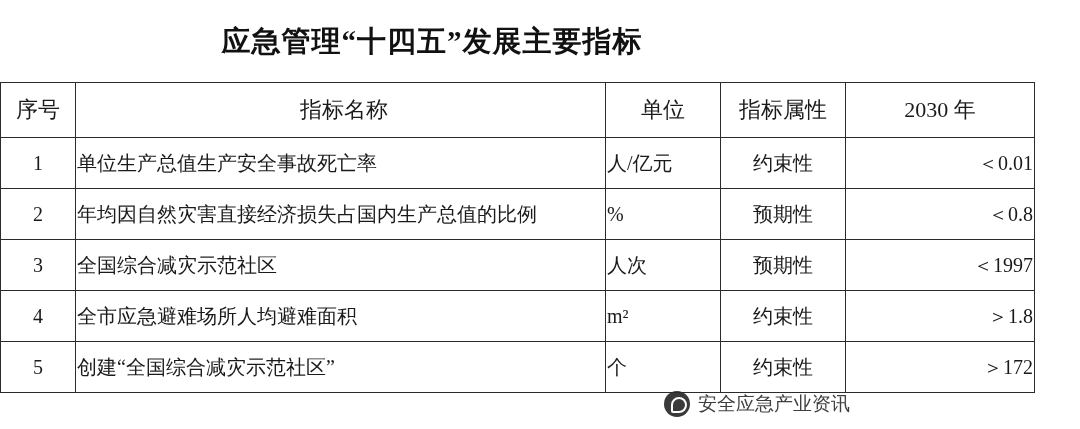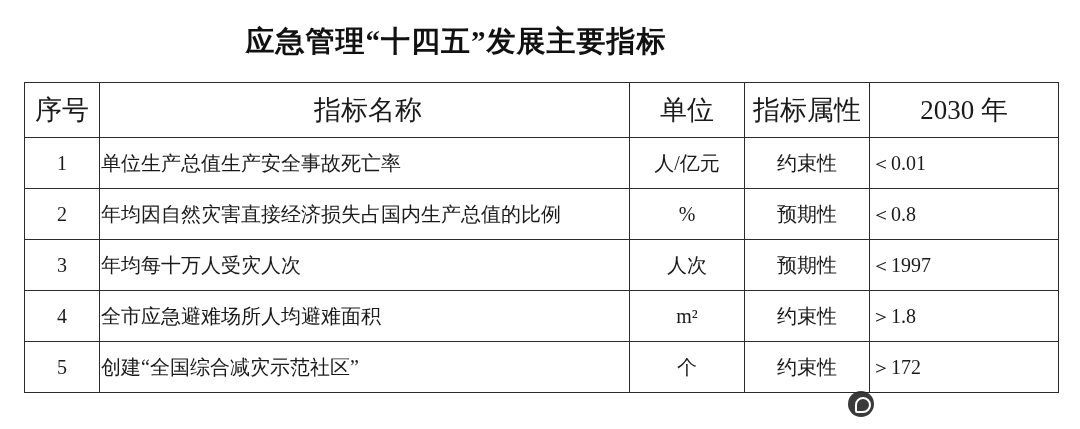--- a/index.html
+++ b/index.html
@@ -13,21 +13,20 @@
     font-family: "Liberation Serif", "DejaVu Serif", serif;
     color: #1a1a1a;
     overflow: hidden;
     position: relative;
   }
   .page {
     width: 864px;
     height: 429px;
     position: relative;
     box-sizing: border-box;
-    margin-left: 24px;
   }
   .doc-title {
     text-align: center;
     font-size: 29px;
     font-weight: bold;
     letter-spacing: 1px;
     padding-top: 22px;
     padding-bottom: 20px;
     color: #111;
     font-family: "Liberation Serif", "DejaVu Serif", serif;
@@ -42,31 +41,31 @@
   table.metrics td {
     border: 1px solid #2b2b2b;
     font-size: 20px;
     color: #1a1a1a;
     font-family: "Liberation Serif", "DejaVu Serif", serif;
   }
   table.metrics thead th {
     height: 52px;
     text-align: center;
     font-weight: normal;
-    font-size: 27px;
+    font-size: 22px;
   }
   table.metrics td {
     height: 48px;
     vertical-align: middle;
   }
   td.c-num, th.c-num { width: 72px; text-align: center; }
   td.c-name, th.c-name { width: 520px; text-align: left; line-height: 1.35; }
-  td.c-unit, th.c-unit { width: 112px; text-align: center; }
+  td.c-unit, th.c-unit { width: 112px; text-align: left; }
   td.c-attr, th.c-attr { width: 122px; text-align: center; }
-  td.c-val, th.c-val { width: 186px; text-align: left; }
+  td.c-val, th.c-val { width: 186px; text-align: right; }
   .row-tall td { height: 66px; }
   .wm {
     position: absolute;
     right: 14px;
     bottom: 12px;
     display: flex;
     align-items: center;
     gap: 8px;
     opacity: 0.92;
     pointer-events: none;
@@ -123,21 +122,21 @@
       </tr>
       <tr class="row-tall">
         <td class="c-num">2</td>
         <td class="c-name">年均因自然灾害直接经济损失占国内生产总值的比例</td>
         <td class="c-unit">%</td>
         <td class="c-attr">预期性</td>
         <td class="c-val">＜0.8</td>
       </tr>
       <tr>
         <td class="c-num">3</td>
-        <td class="c-name">年均每十万人受灾人次</td>
+        <td class="c-name">全国综合减灾示范社区</td>
         <td class="c-unit">人次</td>
         <td class="c-attr">预期性</td>
         <td class="c-val">＜1997</td>
       </tr>
       <tr>
         <td class="c-num">4</td>
         <td class="c-name">全市应急避难场所人均避难面积</td>
         <td class="c-unit">m²</td>
         <td class="c-attr">约束性</td>
         <td class="c-val">＞1.8</td>
@@ -147,15 +146,16 @@
         <td class="c-name">创建“全国综合减灾示范社区”</td>
         <td class="c-unit">个</td>
         <td class="c-attr">约束性</td>
         <td class="c-val">＞172</td>
       </tr>
     </tbody>
   </table>
 
   <div class="wm">
     <span class="wm-logo"></span>
+    <span class="wm-text">安全应急产业资讯</span>
   </div>
 
 </div>
 
 </body></html>

